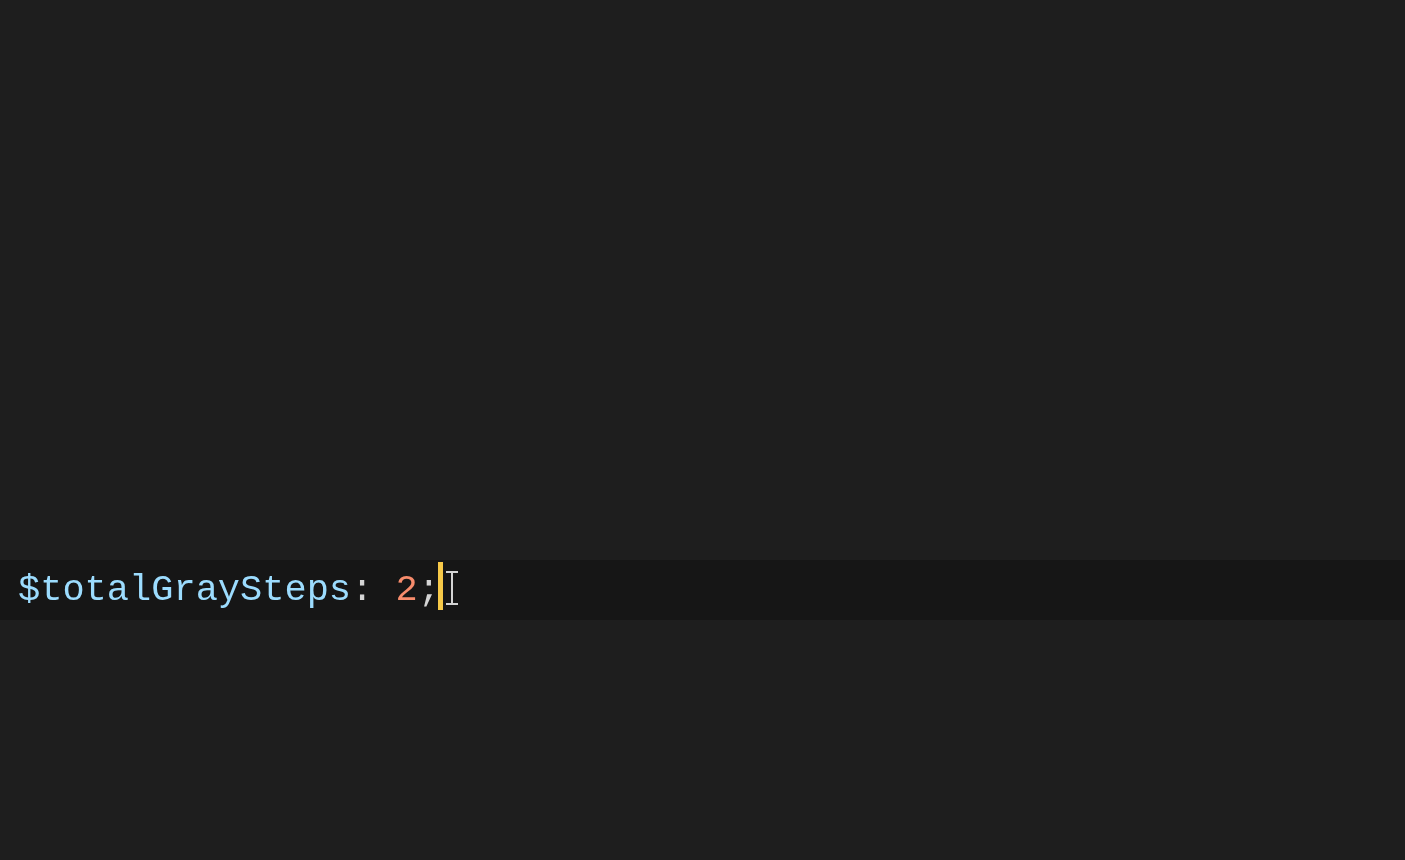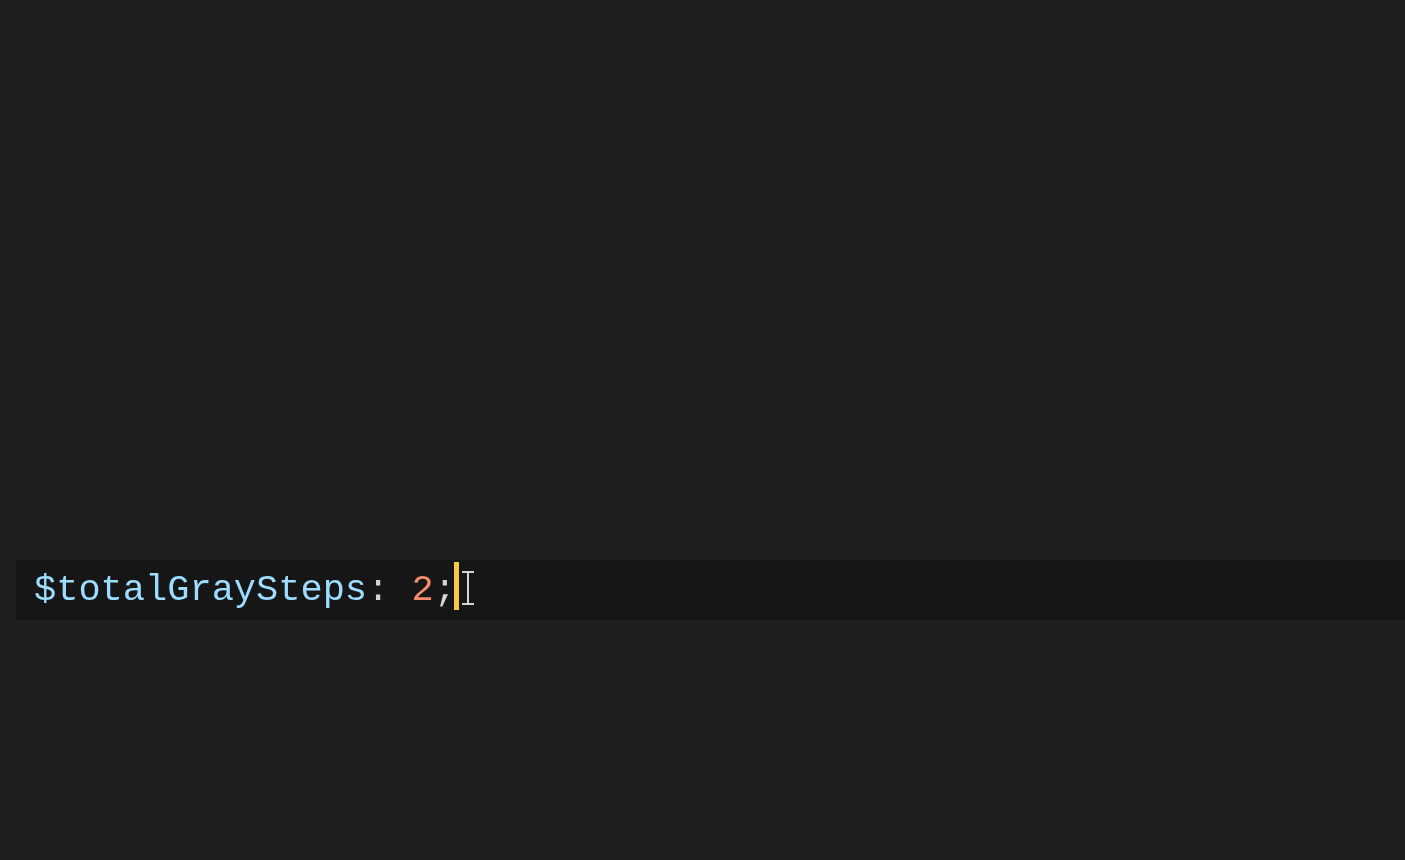--- a/index.html
+++ b/index.html
@@ -13,21 +13,21 @@
   }
 
   .editor {
     position: relative;
     width: 100%;
     height: 100%;
     font-size: 37px;
     line-height: 60px;
     white-space: pre;
     padding-top: 320px;
-    padding-left: 34px;
+    padding-left: 18px;
     box-sizing: border-box;
     color: #d4d4d4;
   }
 
   .line {
     position: relative;
     height: 60px;
     white-space: pre;
   }
 

